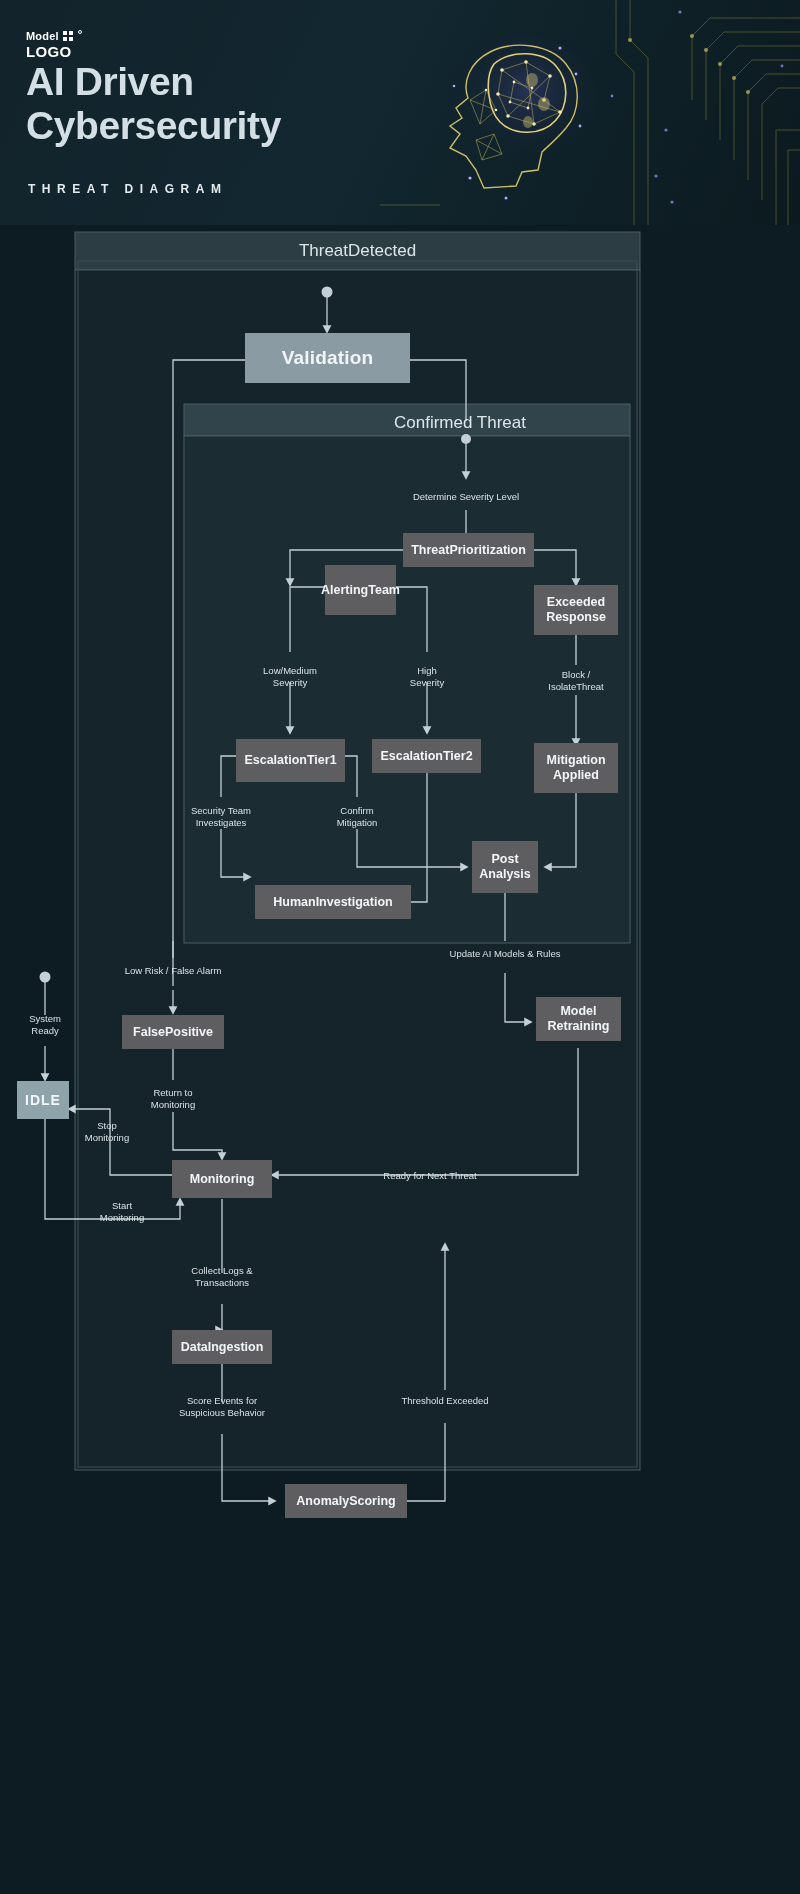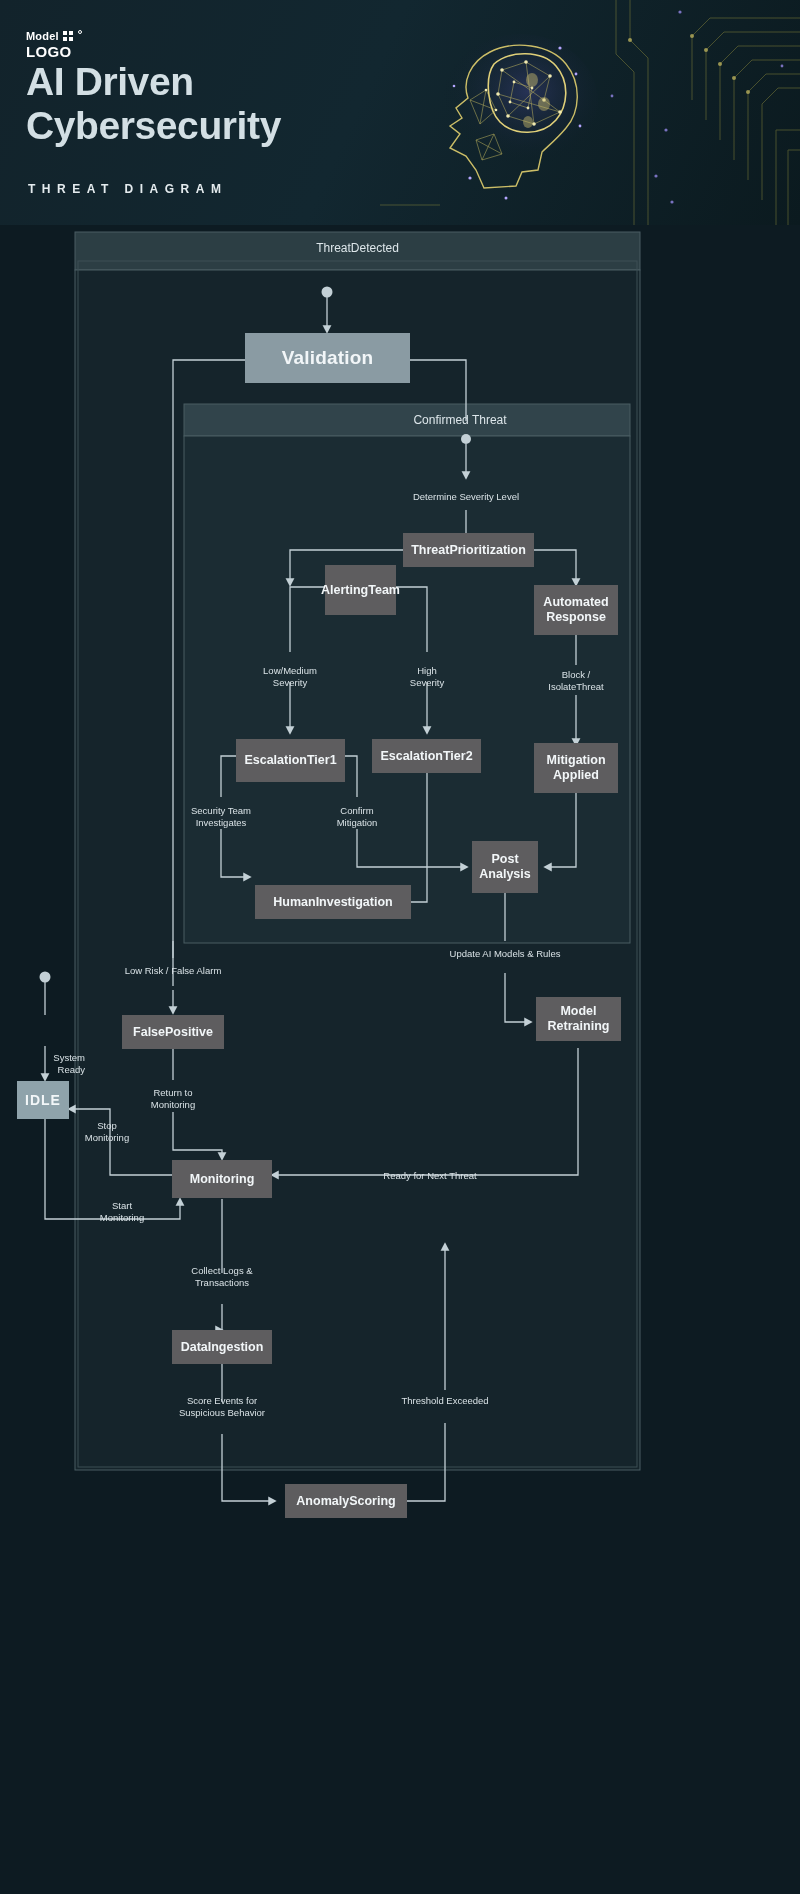--- a/index.html
+++ b/index.html
@@ -49,21 +49,21 @@
   }
   .node.light { background:#8a9ba3; }
   .node.big { font-size:19px; font-weight:800; letter-spacing:.2px; }
   .node.idle { background:#8fa3ab; font-size:14px; font-weight:700; letter-spacing:1px; }
 
   .edge-label {
     position:absolute; text-align:center; font-size:9.5px; color:#d9e2e6;
     line-height:1.28; font-weight:400; white-space:nowrap;
   }
   .box-title {
-    position:absolute; text-align:center; font-size:12px; color:#dde6ea; font-weight:400;
+    position:absolute; text-align:center; font-size:17px; color:#dde6ea; font-weight:400;
   }
 </style>
 </head>
 <body>
 
 <div class="header">
 
   <svg class="circuit" viewBox="0 0 420 225">
     <g stroke="#8d8a3c" stroke-width="1" fill="none" opacity="0.55">
       <path d="M420 18 L330 18 L312 36 L312 100"></path>
@@ -257,21 +257,21 @@
   <div class="node light big" style="left:245px; top:108px; width:165px; height:50px;">Validation</div>
 
   <div class="node" style="left:403px; top:308px; width:131px; height:34px;">ThreatPrioritization</div>
 
   <div class="node" style="left:325px; top:340px; width:71px; height:50px; flex-direction:row;">
     <span>Alerting</span>
     <span>Team</span>
   </div>
 
   <div class="node" style="left:534px; top:360px; width:84px; height:50px; flex-direction:column;">
-    <span>Automated</span>
+    <span>Exceeded</span>
     <span>Response</span>
   </div>
 
   <div class="node" style="left:236px; top:514px; width:109px; height:43px;">EscalationTier1</div>
 
   <div class="node" style="left:372px; top:514px; width:109px; height:34px;">EscalationTier2</div>
 
   <div class="node" style="left:534px; top:518px; width:84px; height:50px; flex-direction:column;">
     <span>Mitigation</span>
     <span>Applied</span>
@@ -323,21 +323,21 @@
 
   <div class="edge-label" style="left:307px; top:580px; width:100px;">
     <div>Confirm</div>
     <div>Mitigation</div>
   </div>
 
   <div class="edge-label" style="left:405px; top:723px; width:200px;">Update AI Models &amp; Rules</div>
 
   <div class="edge-label" style="left:93px; top:740px; width:160px;">Low Risk / False Alarm</div>
 
-  <div class="edge-label" style="left:5px; top:827px; width:80px;text-align:right;">
+  <div class="edge-label" style="left:5px; top:788px; width:80px;">
     <div>System</div>
     <div>Ready</div>
   </div>
 
   <div class="edge-label" style="left:123px; top:862px; width:100px;">
     <div>Return to</div>
     <div>Monitoring</div>
   </div>
 
   <div class="edge-label" style="left:67px; top:895px; width:80px;">

